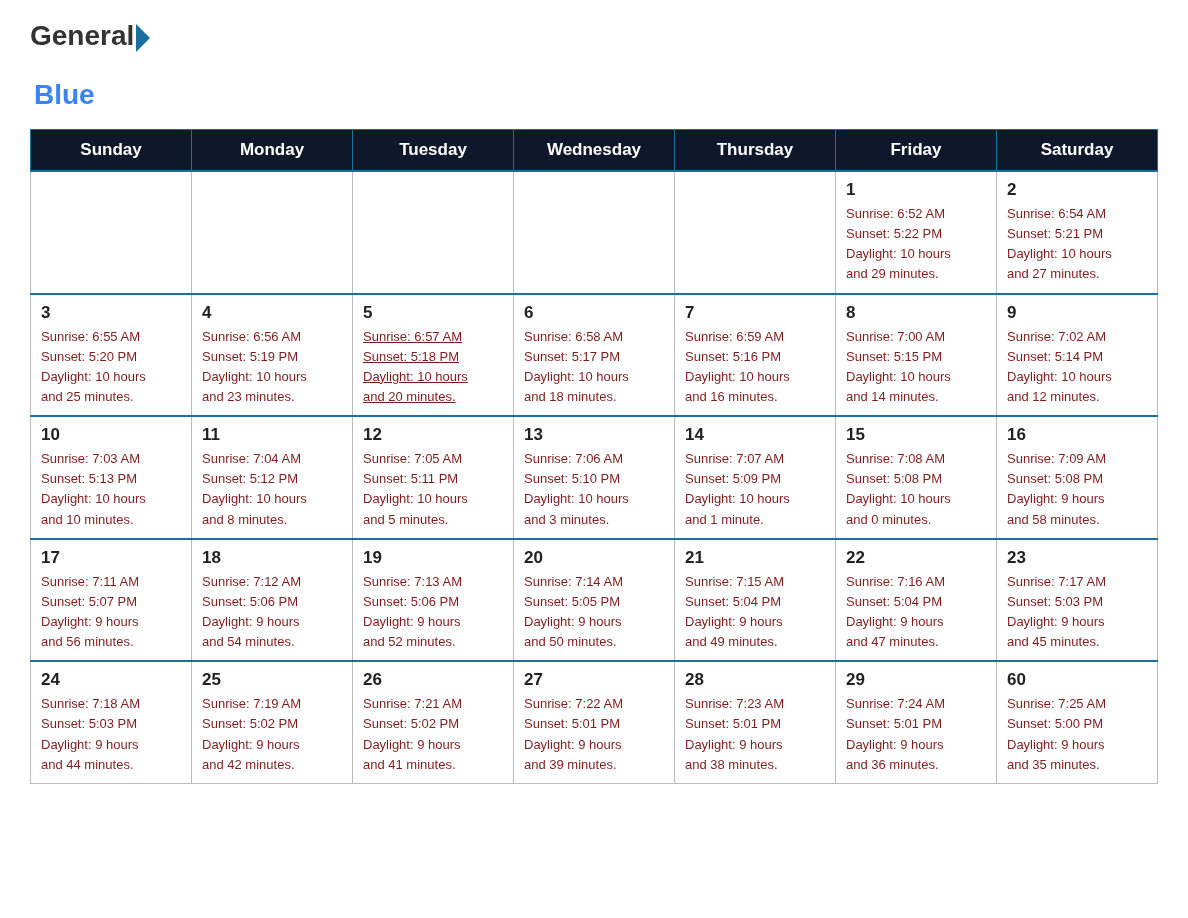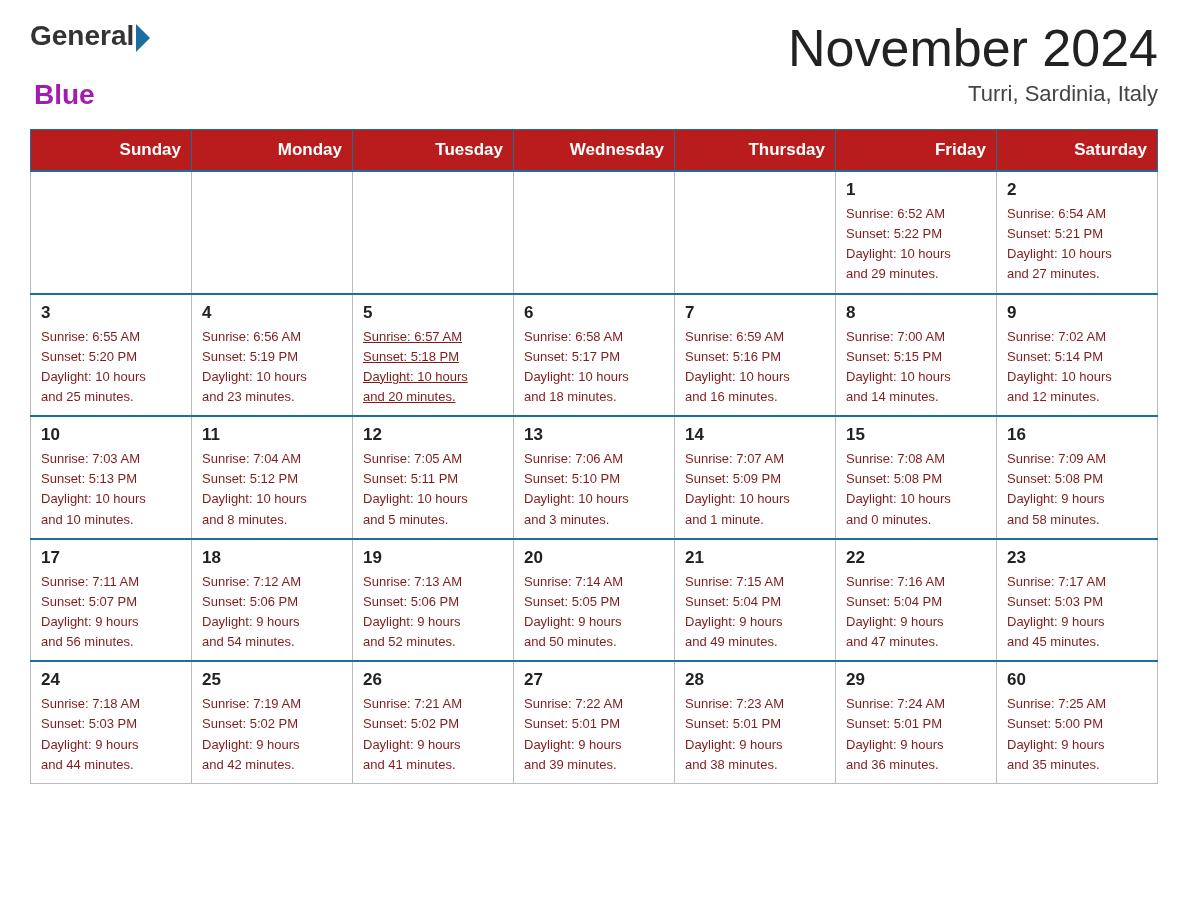--- a/index.html
+++ b/index.html
@@ -37,21 +37,21 @@
       height: 0;
       border-left: 14px solid #1a6fa0;
       border-top: 14px solid transparent;
       border-bottom: 14px solid transparent;
       margin-left: 2px;
       margin-top: 4px;
     }
     .logo-blue {
       font-size: 28px;
       font-weight: bold;
-      color: #a21caf;
+      color: #3b82f6;
       margin-top: -4px;
       margin-left: 4px;
     }
     .title-section {
       text-align: right;
     }
     .month-title {
       font-size: 52px;
       font-weight: normal;
       color: #222;
@@ -61,26 +61,26 @@
       font-size: 22px;
       color: #444;
       margin-top: 4px;
     }
     .calendar {
       width: 100%;
       border-collapse: collapse;
       border: 1px solid #999;
     }
     .calendar th {
-      background-color: #b91c1c;
+      background-color: #0f172a;
       color: #fff;
       font-size: 17px;
       font-weight: bold;
       padding: 10px 10px;
-      text-align: right;
+      text-align: center;
       border: 1px solid #1a6fa0;
     }
     .calendar td {
       vertical-align: top;
       border: 1px solid #bbb;
       padding: 8px 10px;
       width: calc(100% / 7);
       min-height: 120px;
       background: #fff;
     }
@@ -108,24 +108,20 @@
 </head>
 <body>
 
 <div class="header">
   <div class="logo">
     <div class="logo-top">
       <span class="logo-general">General</span>
       <div class="logo-arrow"></div>
     </div>
     <span class="logo-blue">Blue</span>
-  </div>
-  <div class="title-section">
-    <div class="month-title">November 2024</div>
-    <div class="location-title">Turri, Sardinia, Italy</div>
   </div>
 </div>
 
 <table class="calendar">
   <thead>
     <tr>
     <th>Sunday</th>
         <th>Monday</th>
         <th>Tuesday</th>
         <th>Wednesday</th>

